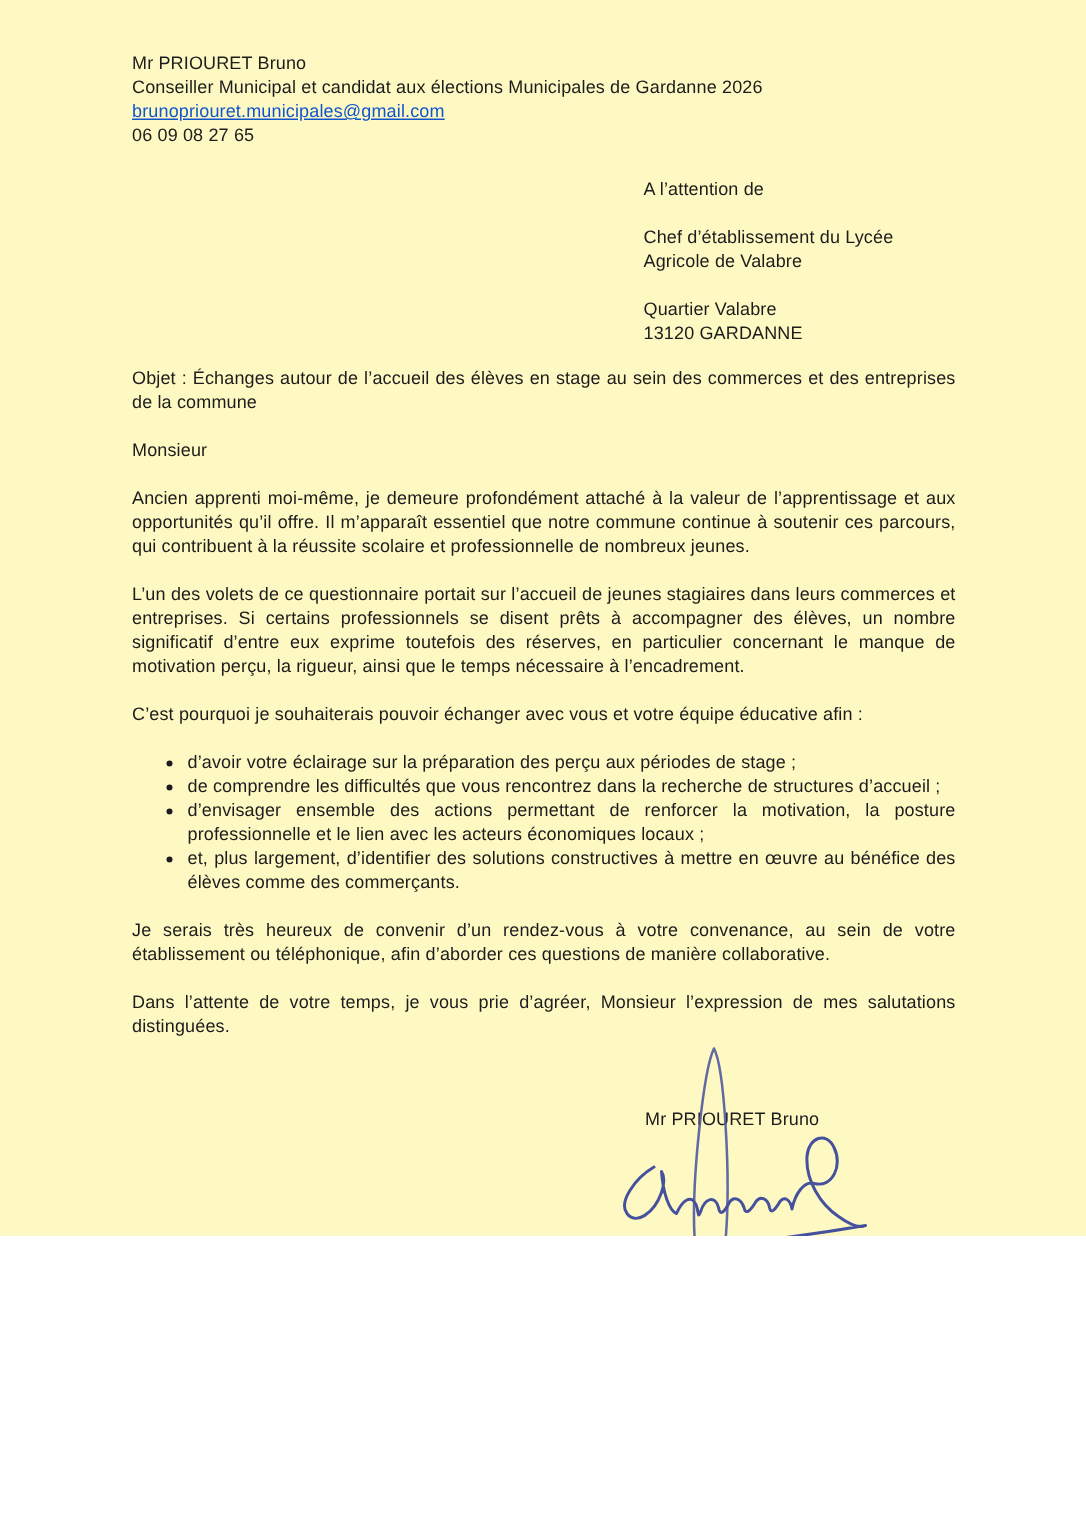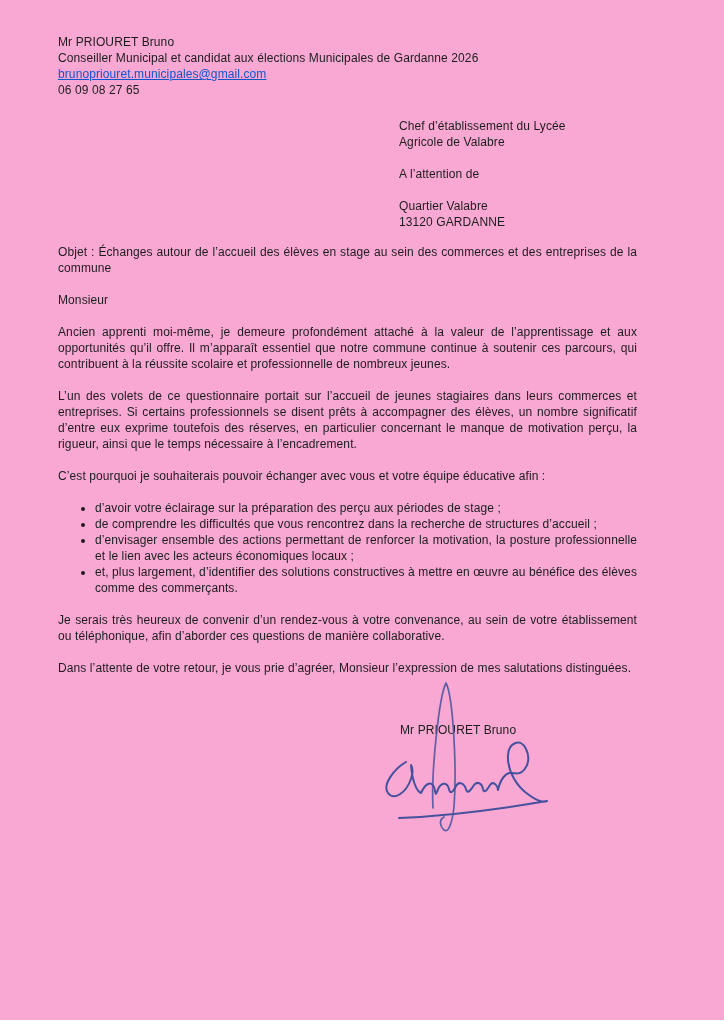--- a/index.html
+++ b/index.html
@@ -3,25 +3,25 @@
 <meta charset="utf-8">
 <style>
   html, body {
     margin: 0;
     padding: 0;
     background: #ffffff;
   }
   .page {
     position: relative;
     width: 724px;
-    height: 1020px;
+    height: 824px;
     margin: 0 auto;
-    background: #f9a8d4;
+    background: #fef9c3;
     box-sizing: border-box;
-    padding: 34px 87px 0 58px;
+    padding: 34px 87px 0 88px;
     font-family: "Liberation Sans", sans-serif;
     font-size: 12px;
     line-height: 16px;
     color: #1c1c1c;
     letter-spacing: 0.1px;
     overflow: hidden;
   }
   .sender-block div { white-space: nowrap; }
   .sender-block a {
     color: #1155cc;
@@ -76,25 +76,25 @@
 
   <div class="sender-block">
     <div>Mr PRIOURET Bruno</div>
     <div>Conseiller Municipal et candidat aux élections Municipales de Gardanne 2026</div>
     <div><a>brunopriouret.municipales@gmail.com</a></div>
     <div>06 09 08 27 65</div>
   </div>
 
   <div class="recipient-block">
     <div class="group">
+      <div>A l’attention de</div>
+    </div>
+    <div class="group">
       <div>Chef d’établissement du Lycée</div>
       <div>Agricole de Valabre</div>
-    </div>
-    <div class="group">
-      <div>A l’attention de</div>
     </div>
     <div class="group">
       <div>Quartier Valabre</div>
       <div>13120 GARDANNE</div>
     </div>
   </div>
 
   <p class="subject">Objet : Échanges autour de l’accueil des élèves en stage au sein des commerces et des entreprises de la commune</p>
 
   <p class="salutation">Monsieur</p>
@@ -104,21 +104,21 @@
   <p class="para">C’est pourquoi je souhaiterais pouvoir échanger avec vous et votre équipe éducative afin :</p>
 
   <ul class="bullet-list">
     <li>d’avoir votre éclairage sur la préparation des perçu aux périodes de stage ;</li>
     <li>de comprendre les difficultés que vous rencontrez dans la recherche de structures d’accueil ;</li>
     <li>d’envisager ensemble des actions permettant de renforcer la motivation, la posture professionnelle et le lien avec les acteurs économiques locaux ;</li>
     <li>et, plus largement, d’identifier des solutions constructives à mettre en œuvre au bénéfice des élèves comme des commerçants.</li>
   </ul>
 
   <p class="para">Je serais très heureux de convenir d’un rendez-vous à votre convenance, au sein de votre établissement ou téléphonique, afin d’aborder ces questions de manière collaborative.</p>
-  <p class="para">Dans l’attente de votre retour, je vous prie d’agréer, Monsieur l’expression de mes salutations distinguées.</p>
+  <p class="para">Dans l’attente de votre temps, je vous prie d’agréer, Monsieur l’expression de mes salutations distinguées.</p>
 
   <div class="signature-block">
     <div class="signature-name">Mr PRIOURET Bruno</div>
     <svg class="signature-svg" viewBox="0 0 195 170" xmlns="http://www.w3.org/2000/svg" fill="none">
       <path stroke-width="1.7" stroke-linecap="round" stroke-linejoin="round" opacity="0.85" d="M 57 131 C 55 95, 63 20, 70 6 C 77 19, 81 90, 78 130 C 76 147, 72 158, 67 152 C 63 147, 64 142, 68 140" stroke="#46519e"></path>
       <path stroke-width="2" stroke-linecap="round" stroke-linejoin="round" d="M 30 85 C 18 92, 6 108, 12 116 C 18 124, 30 116, 35 102 C 37 96, 37 91, 35 88 C 36 102, 40 114, 45 116 C 49 107, 55 103, 58 110 C 60 115, 59 120, 61 115 C 64 105, 71 104, 73 112 C 74 118, 77 115, 80 109 C 83 104, 88 106, 90 112 C 91 118, 95 113, 98 108 C 101 104, 106 106, 107 112 C 108 117, 111 113, 114 108 C 117 104, 121 107, 122 113 C 124 103, 130 94, 137 96 C 149 99, 156 84, 150 72 C 145 61, 133 65, 132 78 C 131 94, 141 110, 153 118 C 160 123, 167 126, 171 124 C 130 131, 70 139, 23 141" stroke="#46519e"></path>
     </svg>
   </div>
 
 </div>

